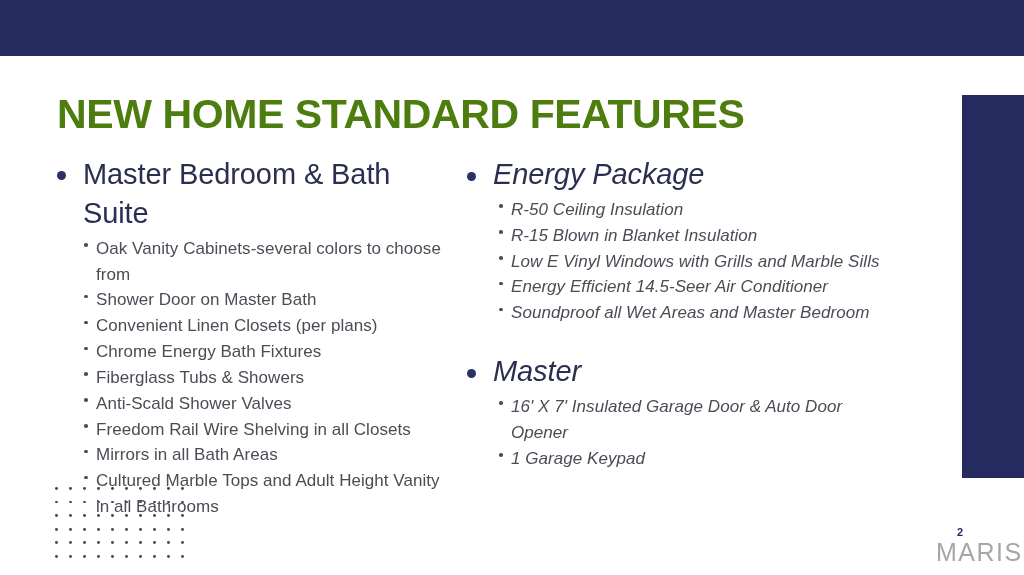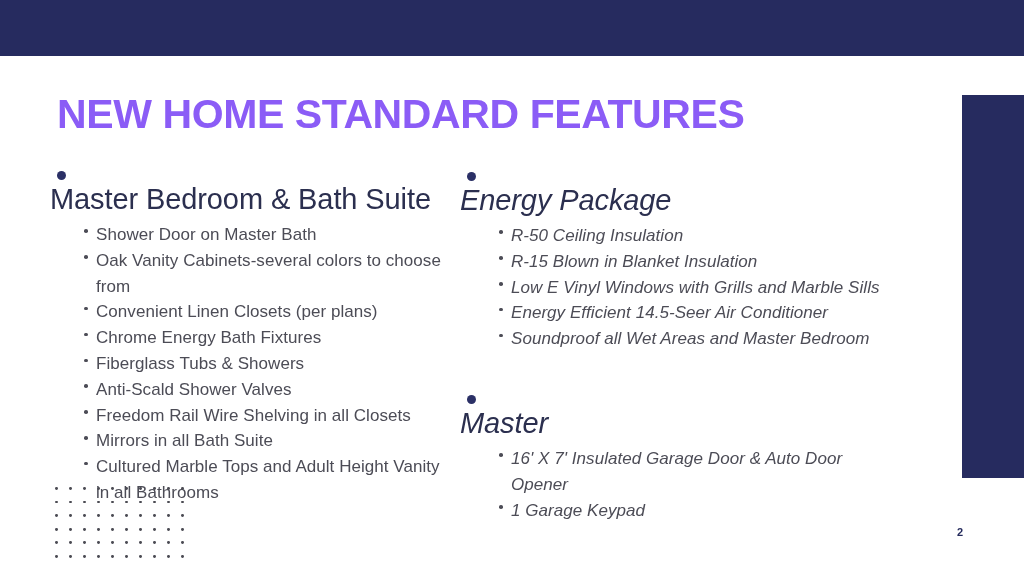--- a/index.html
+++ b/index.html
@@ -36,39 +36,38 @@
     background: #262b5f;
   }
   
   .slide-title {
     position: absolute;
     left: 57px;
     top: 92px;
     font-size: 41px;
     font-weight: bold;
     letter-spacing: -0.4px;
-    color: #8b5cf6;
+    color: #4d7c0f;
     line-height: 1.08;
     white-space: nowrap;
   }
   
   .col {
     position: absolute;
     top: 155px;
   }
   .col-left  { left: 50px;  width: 400px; }
   .col-right { left: 460px; width: 420px; font-style: italic; }
 
   .group { margin: 0 0 4px 0; }
 
   
   .head-row {
     display: flex;
     align-items: flex-start;
-    flex-direction: column;
   }
   .head-bullet {
     flex: 0 0 auto;
     width: 9px;
     height: 9px;
     border-radius: 50%;
     background: #2b3066;
     margin: 16px 17px 0 7px;
   }
   .head-text {
@@ -153,28 +152,28 @@
 
   <div class="slide-title">NEW HOME STANDARD FEATURES</div>
 
   <div class="col col-left">
     <div class="group">
       <div class="head-row">
         <span class="head-bullet"></span>
         <span class="head-text">Master Bedroom &amp; Bath Suite</span>
       </div>
       <ul class="sub">
+        <li>Oak Vanity Cabinets-several colors to choose from</li>
         <li>Shower Door on Master Bath</li>
-        <li>Oak Vanity Cabinets-several colors to choose from</li>
         <li>Convenient Linen Closets (per plans)</li>
         <li>Chrome Energy Bath Fixtures</li>
         <li>Fiberglass Tubs &amp; Showers</li>
         <li>Anti-Scald Shower Valves</li>
         <li>Freedom Rail Wire Shelving in all Closets</li>
-        <li>Mirrors in all Bath Suite</li>
+        <li>Mirrors in all Bath Areas</li>
         <li>Cultured Marble Tops and Adult Height Vanity in all Bathrooms</li>
       </ul>
     </div>
   </div>
 
   <div class="col col-right">
     <div class="group">
       <div class="head-row">
         <span class="head-bullet"></span>
         <span class="head-text">Energy Package</span>
@@ -259,14 +258,15 @@
       <i></i>
       <i></i>
       <i></i>
       <i></i>
       <i></i>
       <i></i>
       <i></i>
     </div>
 
   <div class="page-number">2</div>
+  <div class="brand">MARIS</div>
 
 </div>
 
 </body></html>

